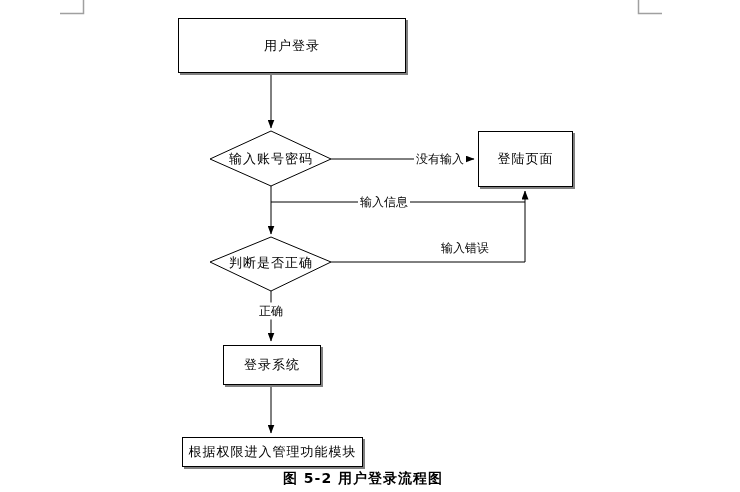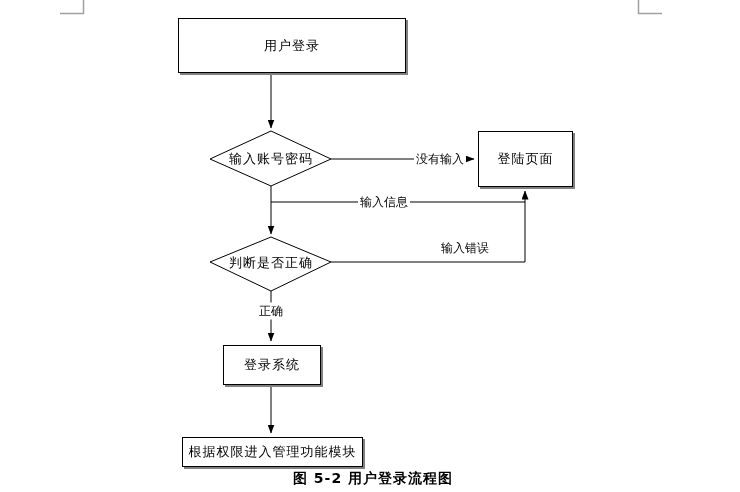--- a/index.html
+++ b/index.html
@@ -57,21 +57,21 @@
   .edge-label {
     position: absolute;
     transform: translate(-50%, -50%);
     font-size: 12px;
     background: var(--background);
     padding: 0 2px;
     white-space: nowrap;
   }
   .caption {
     position: absolute;
-    left: 363px;
+    left: 353px;
     top: 479px;
     transform: translate(-50%, -50%);
     font-size: 14px;
     font-weight: bold;
     letter-spacing: 1px;
     white-space: nowrap;
     padding-left: 20px;
   }
 </style>
 </head>

